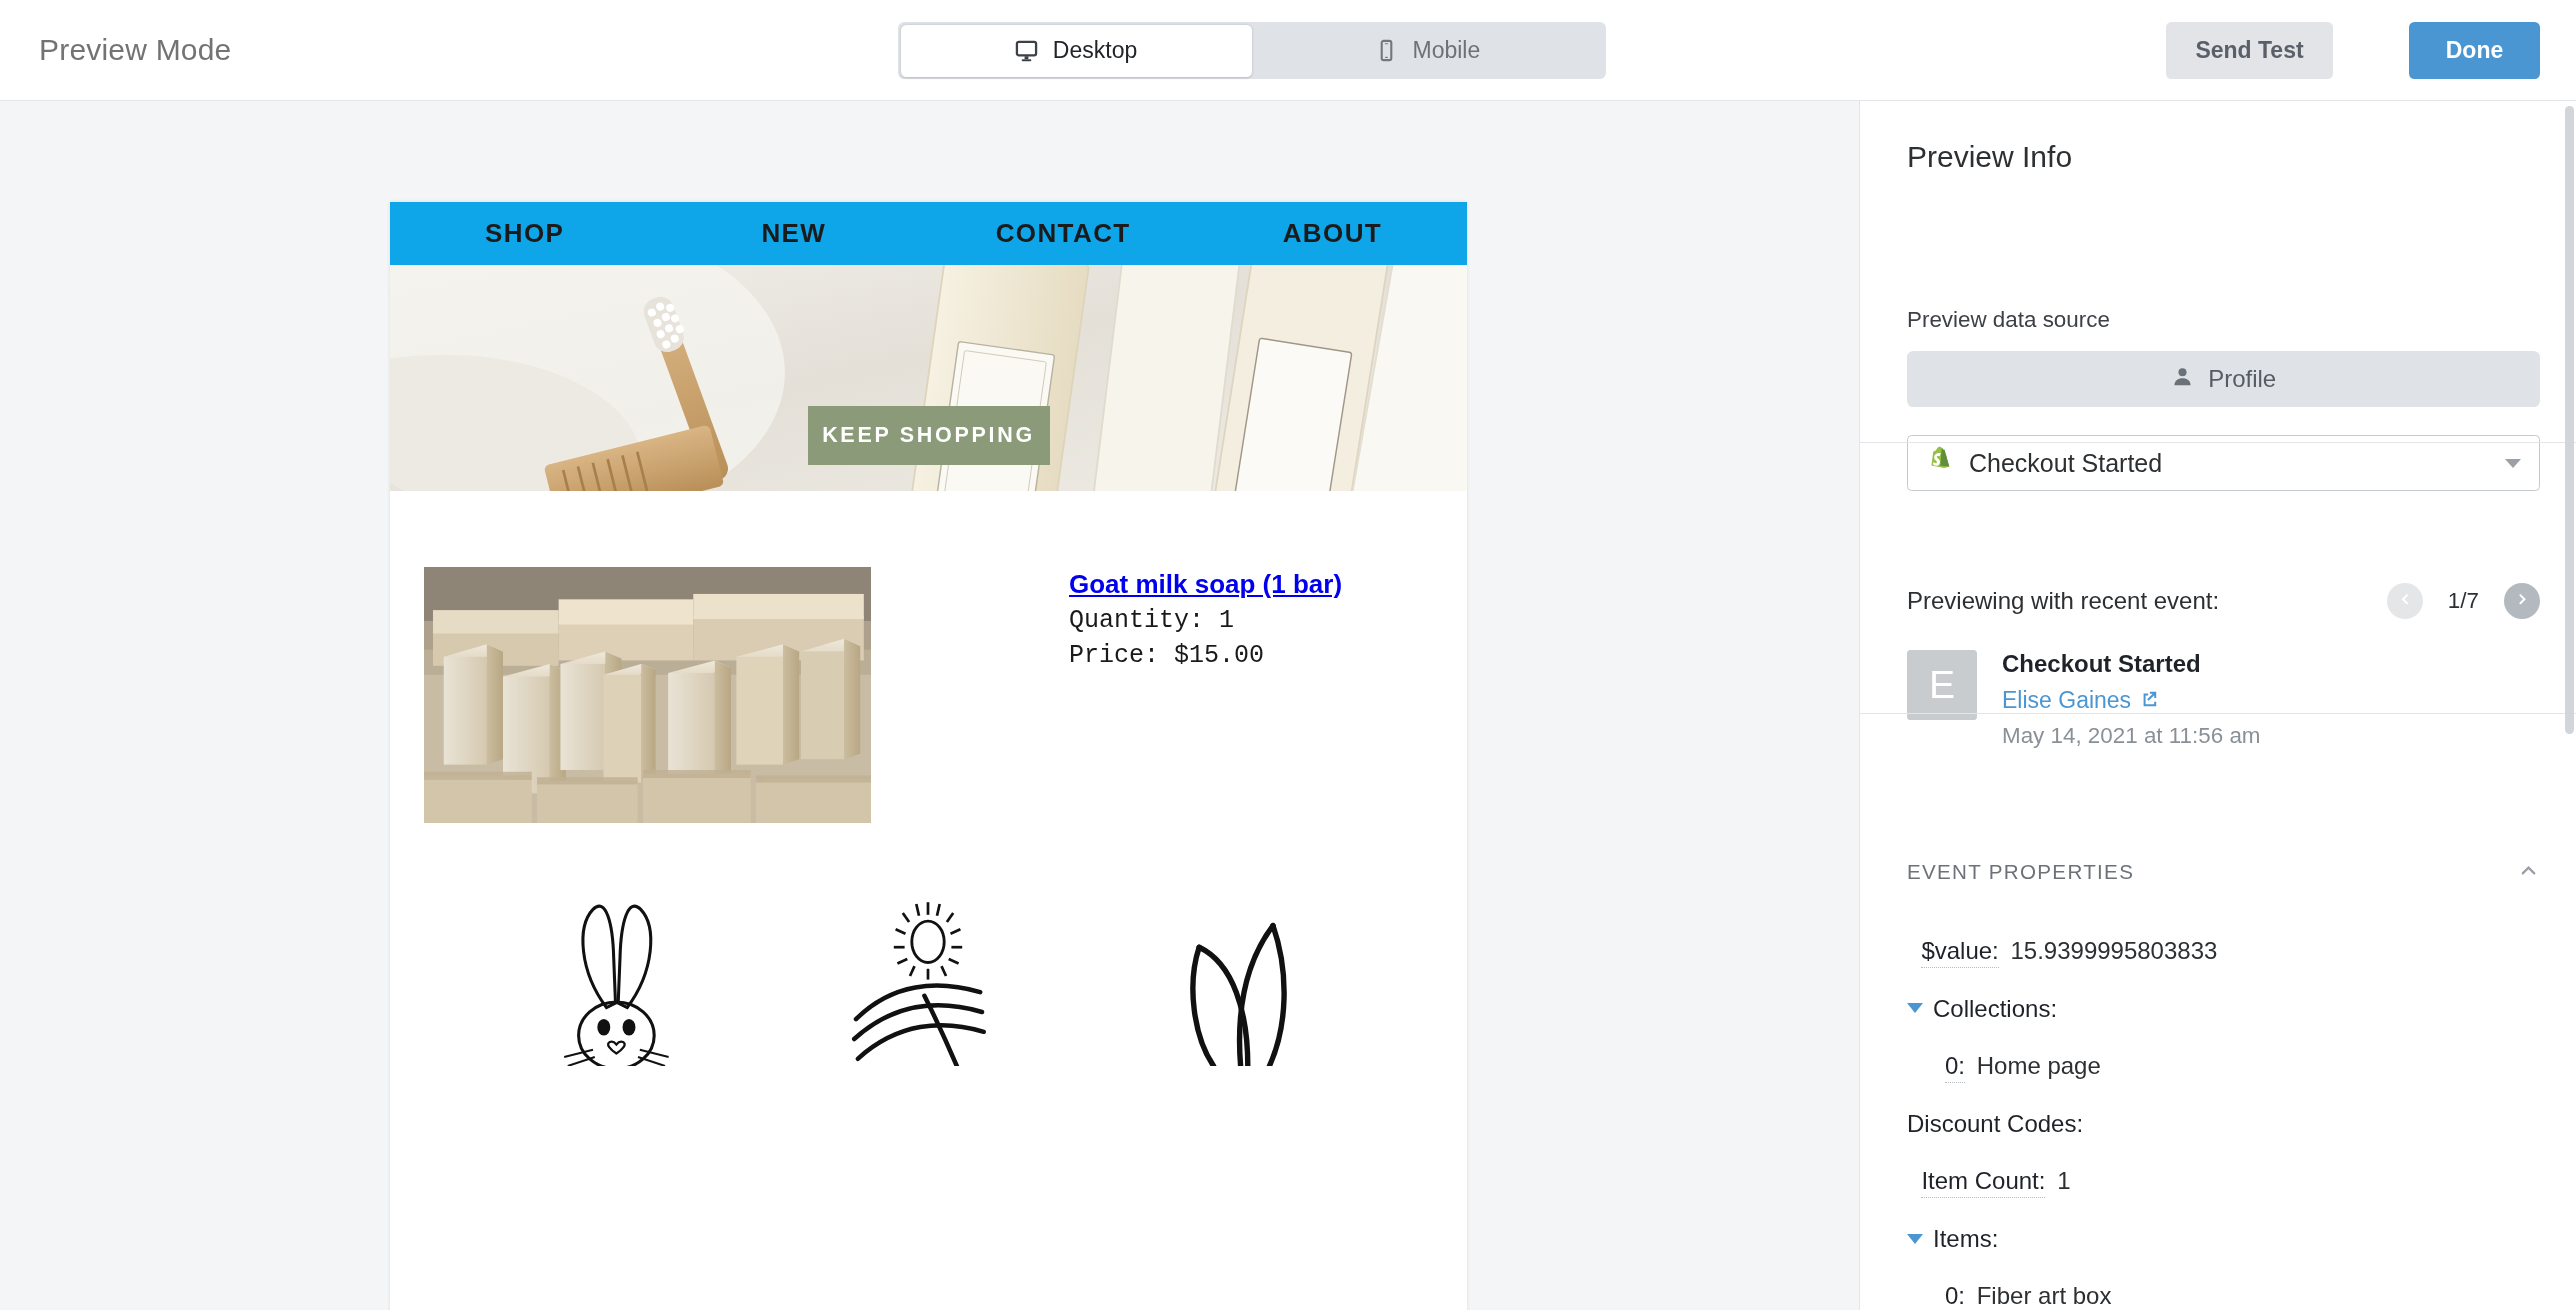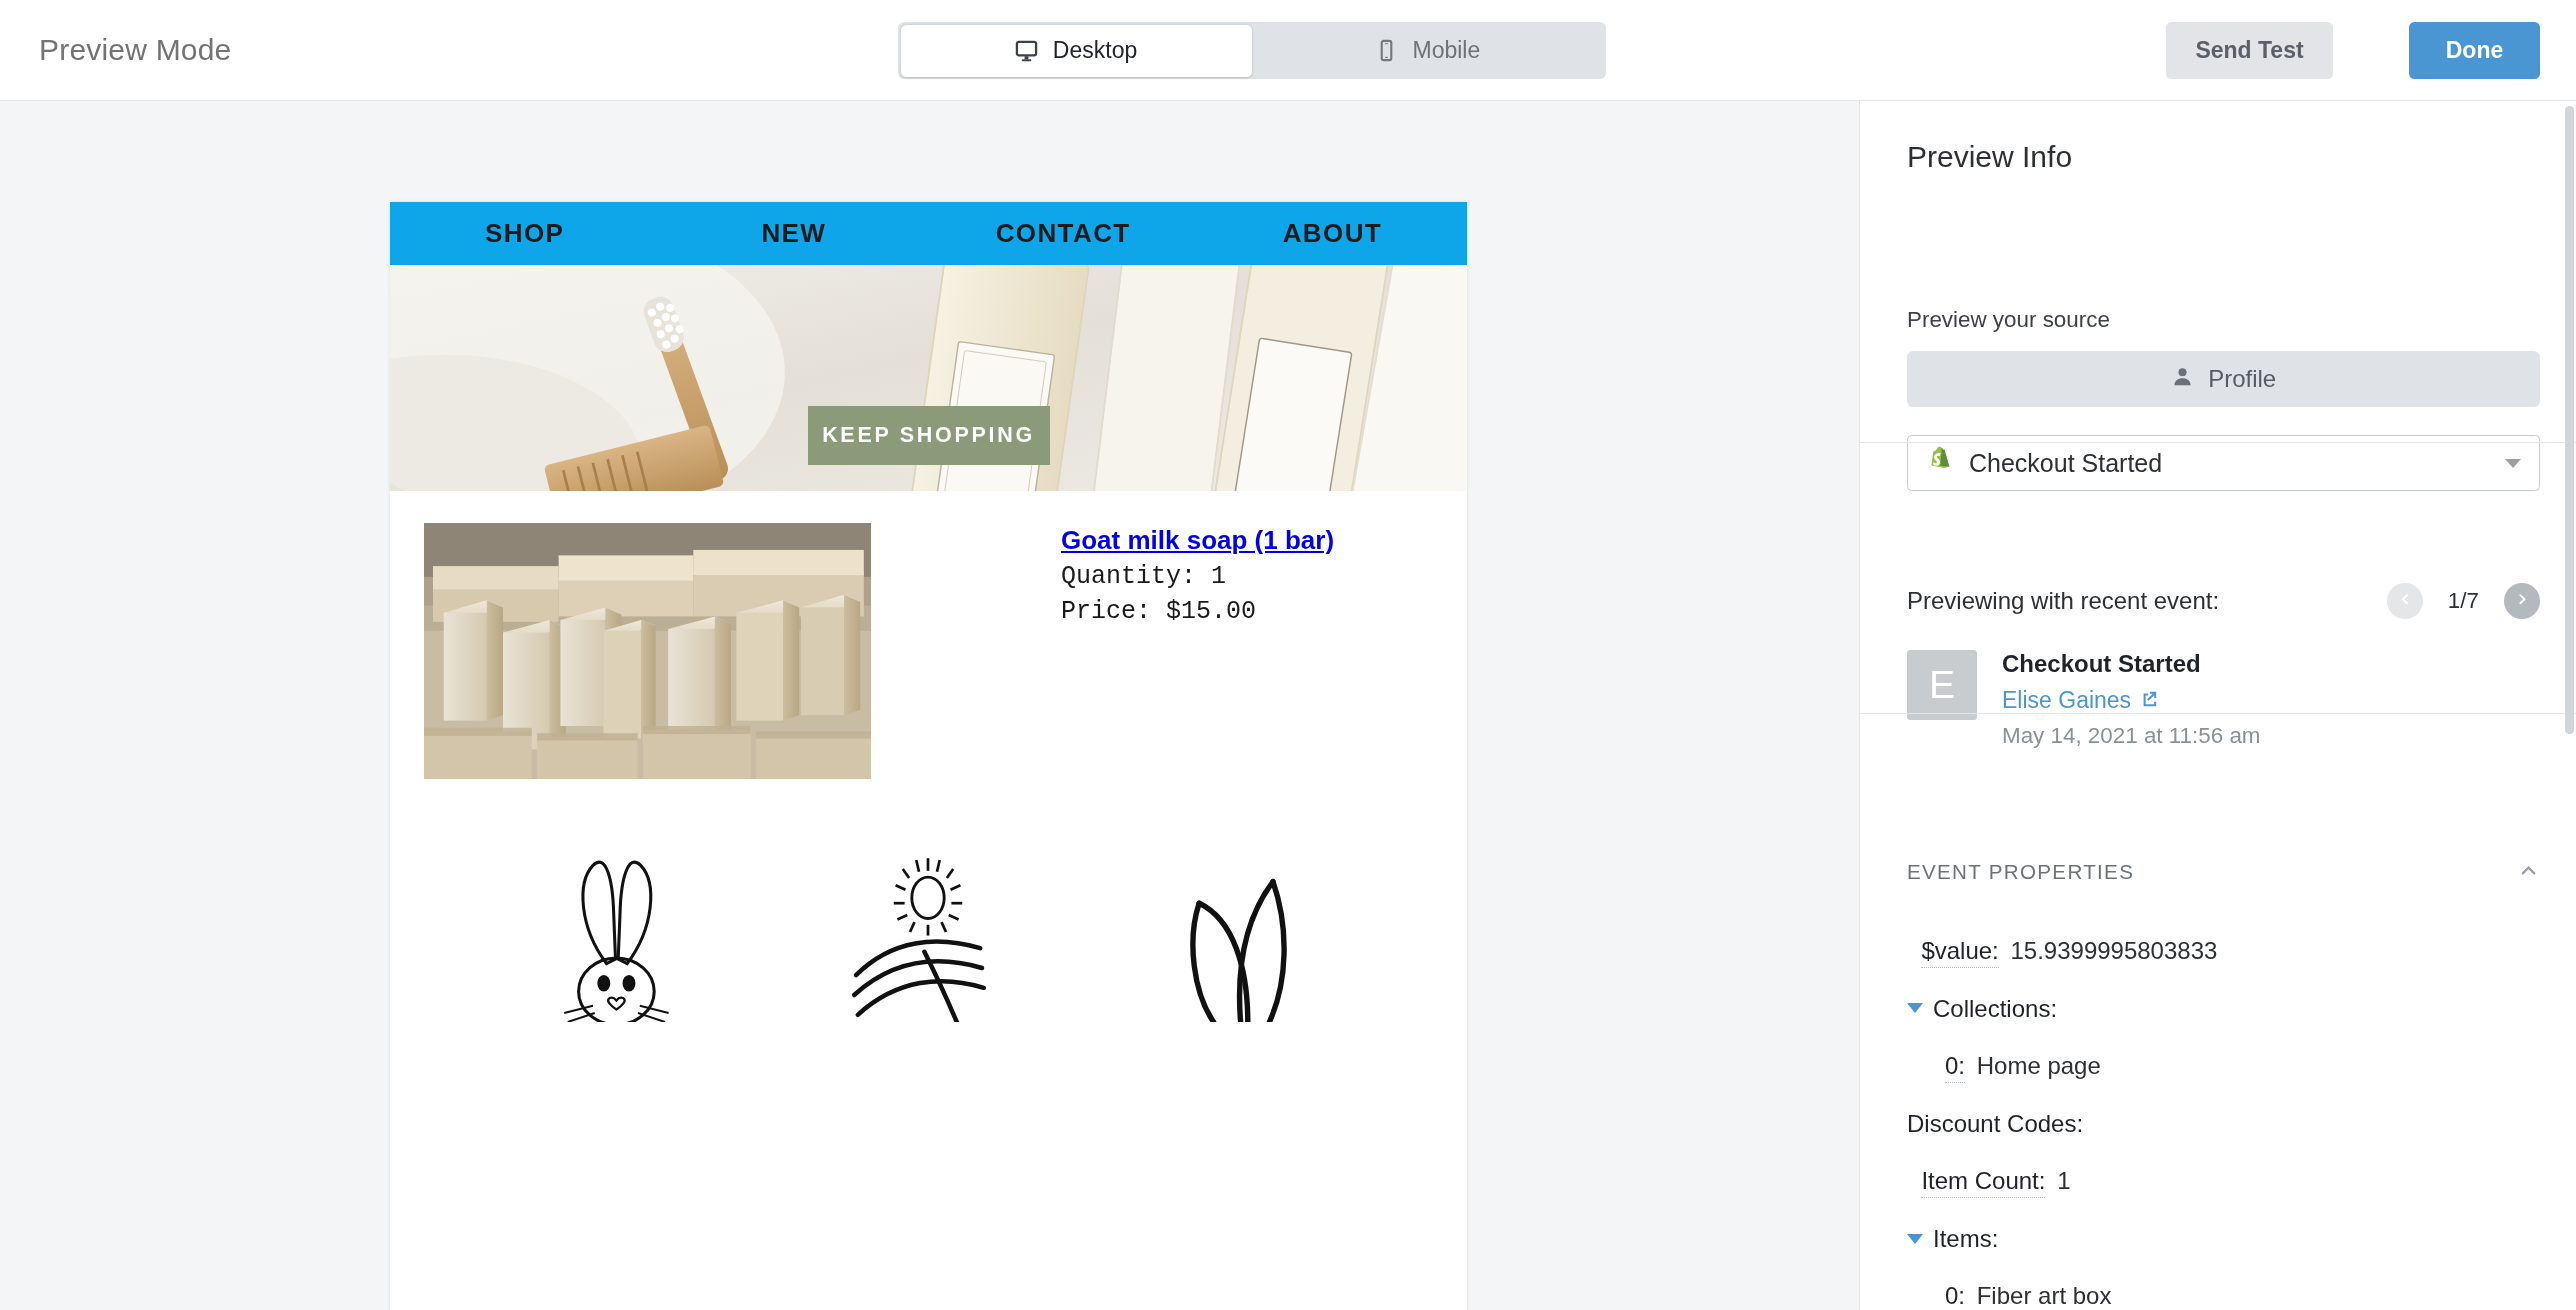--- a/index.html
+++ b/index.html
@@ -103,21 +103,21 @@
     position: absolute; left: 50%; transform: translateX(-50%);
     top: 141px; width: 242px; height: 59px;
     background: #8b9a78; color: #ffffff;
     display: flex; align-items: center; justify-content: center;
     font-size: 21.5px; font-weight: bold; letter-spacing: 2.7px;
     cursor: pointer; z-index: 5;
   }
 
   
   #product-row {
-    display: flex; padding: 32px 34px 0 34px; gap: 8px;
+    display: flex; padding: 76px 34px 0 34px; gap: 16px;
   }
   #product-image {
     width: 447px; height: 256px; flex: none;
     position: relative; overflow: hidden;
     background: #d9cfbd;
   }
   #product-info { padding-left: 182px; padding-top: 1.8px; }
   #product-name {
     font-size: 26px; color: #0000ee; font-weight: bold;
     text-decoration: underline; cursor: pointer;
@@ -535,21 +535,21 @@
           <path d="M140 44 C158 96 156 156 136 200"></path>
         </svg>
       </span>
     </div>
   </div>
 </div>
 
 <div id="panel">
   <div id="panel-title">Preview Info</div>
 
-  <div id="data-source-label">Preview your source</div>
+  <div id="data-source-label">Preview data source</div>
 
   <div id="source-toggle">
     <div class="src-seg">
       <span>
         <svg width="23" height="23" viewBox="0 0 24 24" fill="#6b7179">
           <circle cx="12" cy="7.5" r="4.2"></circle>
           <path d="M3.6 21c0-4.6 3.8-7.2 8.4-7.2s8.4 2.6 8.4 7.2z"></path>
         </svg>
       </span>
       <span>Profile</span>

